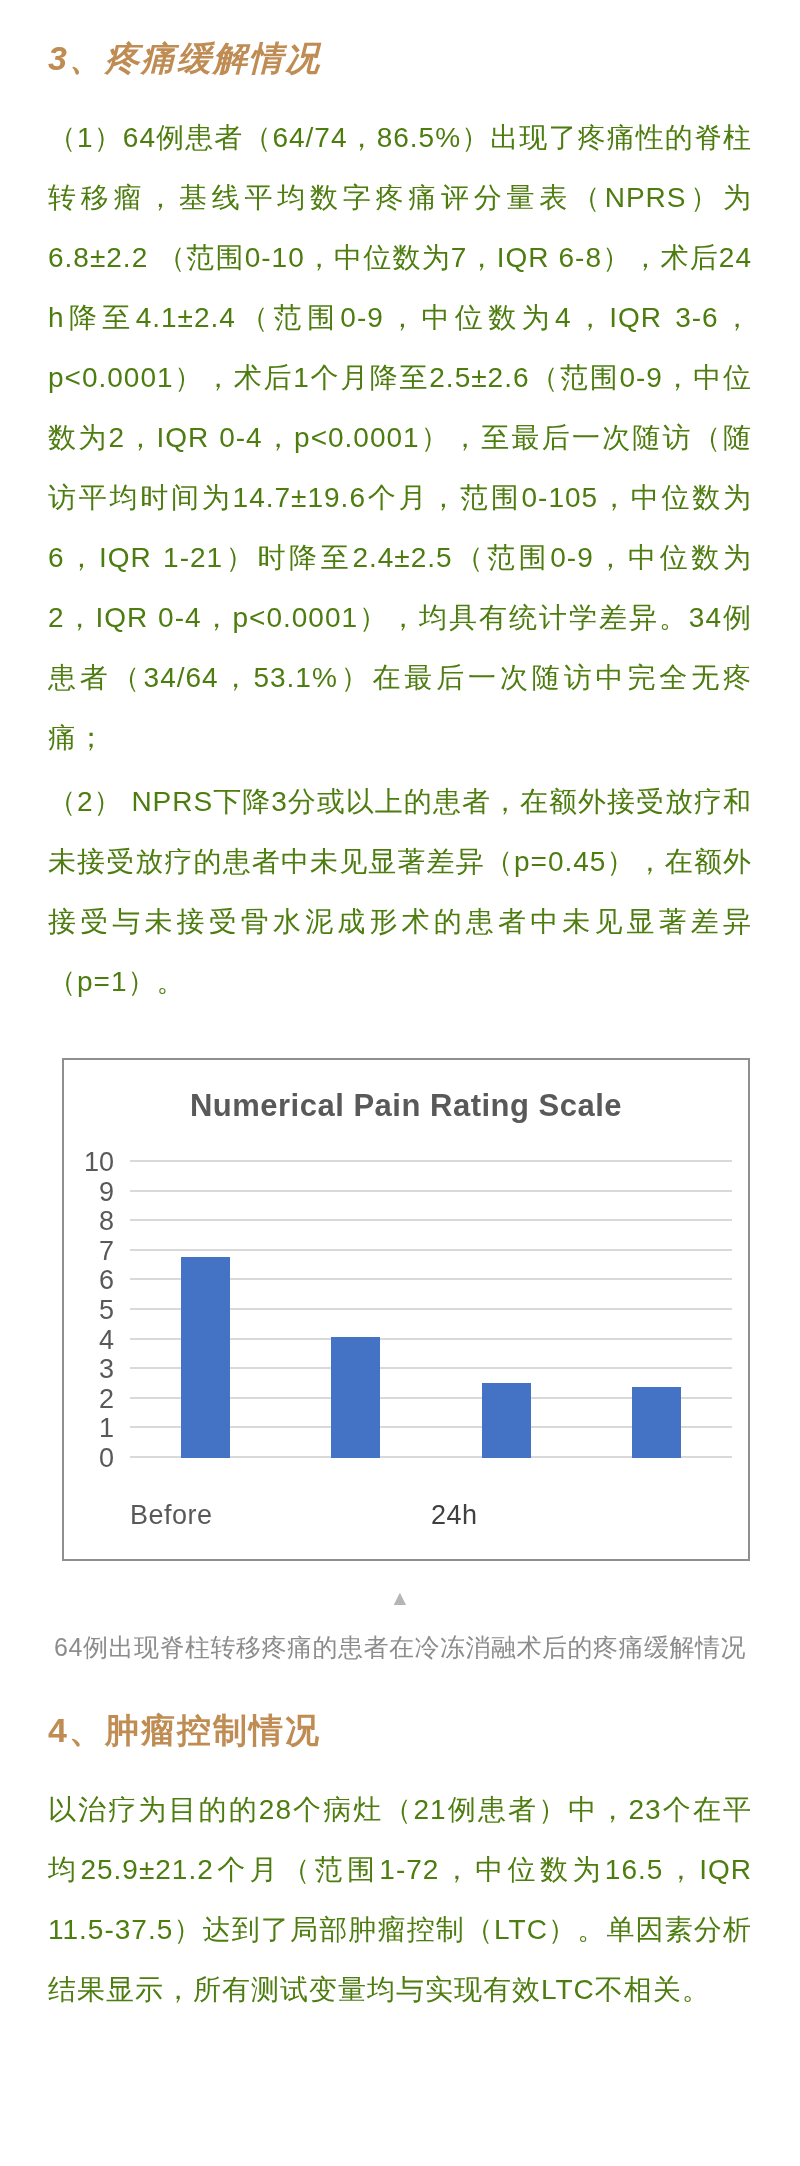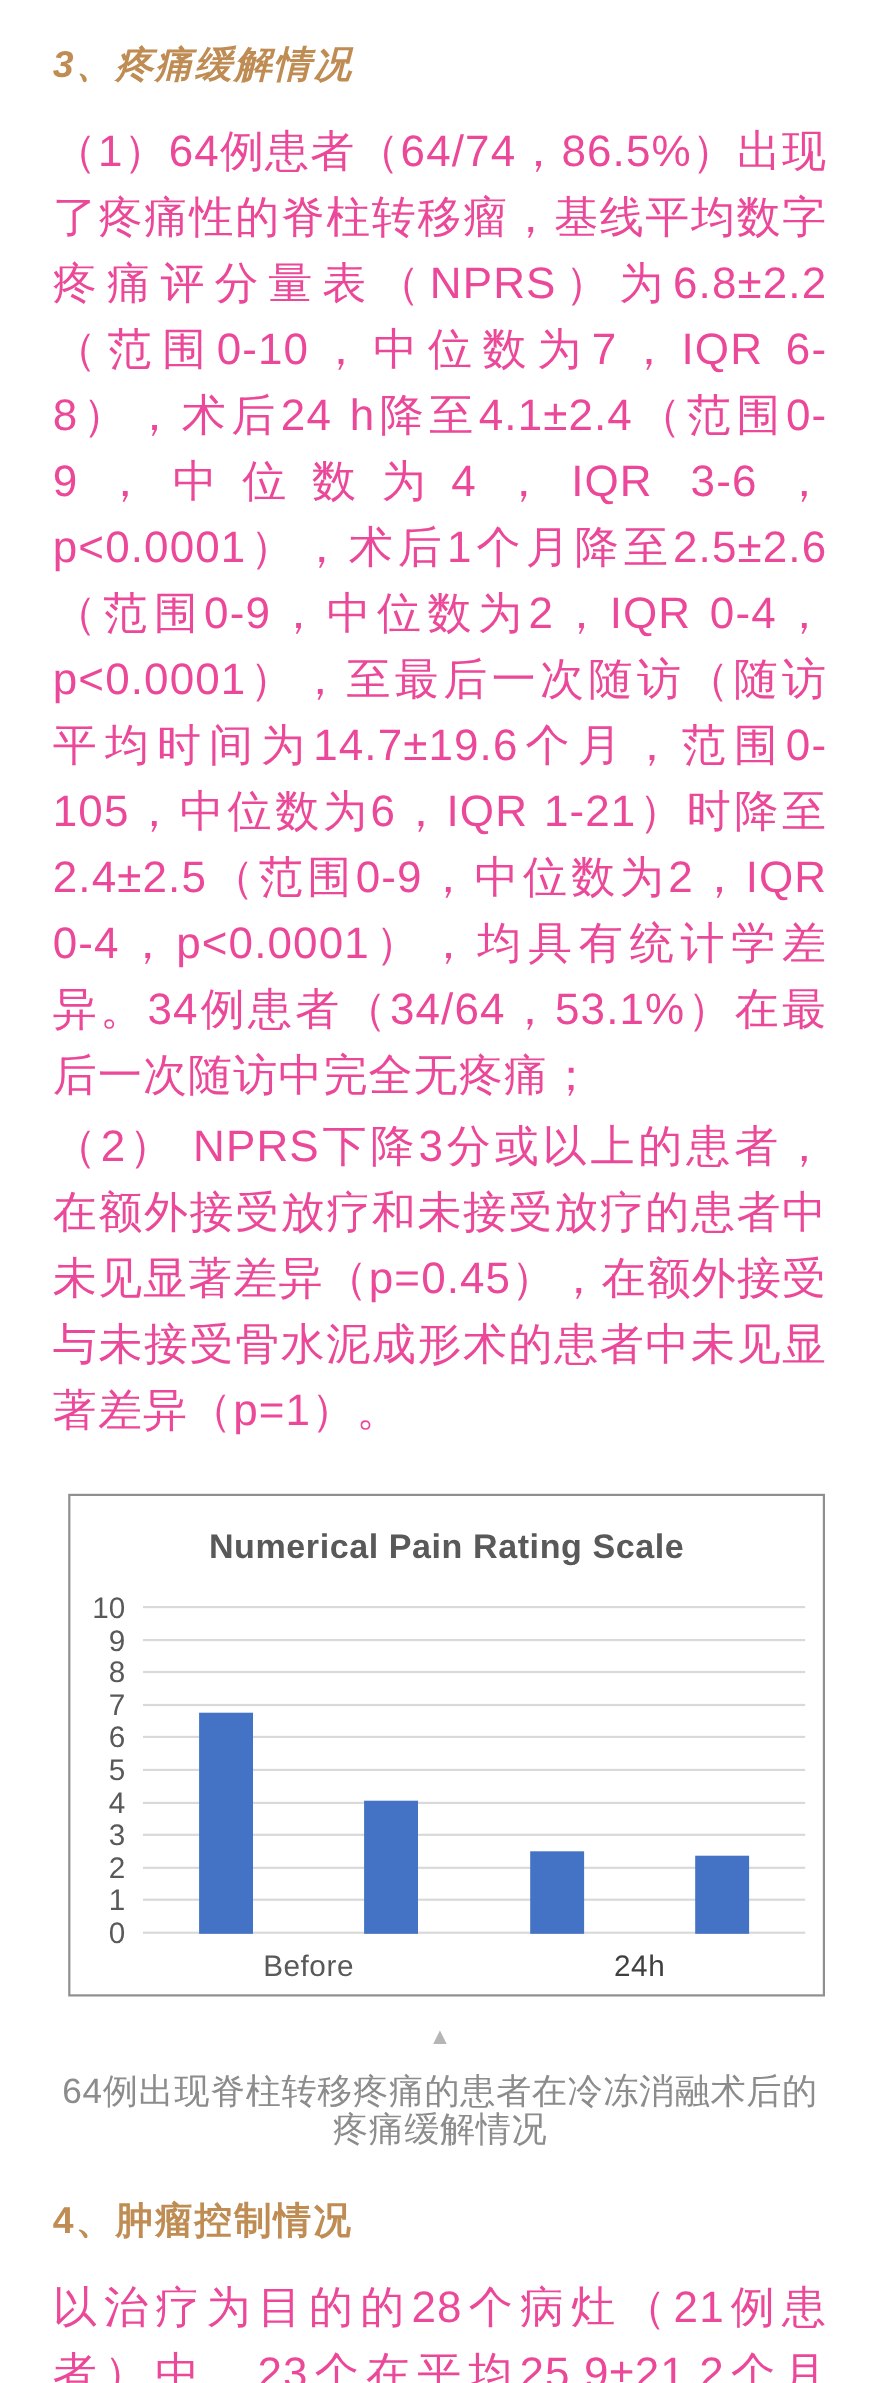--- a/index.html
+++ b/index.html
@@ -7,58 +7,58 @@
     width:800px;min-height:2166px;
     font-family:"Liberation Sans","DejaVu Sans",sans-serif;
     color:#1e1e1e;
   }
   .page{padding:36px 48px 40px 48px;box-sizing:border-box;}
   .section-heading{
     font-size:34px;font-weight:bold;letter-spacing:2px;
     margin:0 0 26px 0;
   }
   .body-para{
-    font-size:40px;line-height:60px;letter-spacing:1px;
-    text-align:justify;margin:0 0 4px 0;color:#ec4899;
+    font-size:28px;line-height:60px;letter-spacing:1px;
+    text-align:justify;margin:0 0 4px 0;color:#4d7c0f;
   }
   
   .chart-frame{
     margin:46px 2px 0 14px;
     background:#ffffff;
     border:2px solid #8f8f8f;
     box-sizing:border-box;
-    padding:26px 10px 10px 10px;
+    padding:26px 10px 28px 10px;
   }
   .chart-title{
     text-align:center;font-size:31px;font-weight:bold;
     letter-spacing:0.5px;margin:2px 0 38px 0;
   }
   .chart-body{display:flex;height:296px;}
   .y-axis{width:56px;position:relative;flex:0 0 56px;}
   .ytick{
     position:absolute;right:16px;transform:translateY(50%);
     font-size:27px;line-height:27px;margin-top:16px;
   }
   .plot{flex:1;position:relative;margin-right:6px;}
   .gridline{
     position:absolute;left:0;right:0;height:2px;
   }
   .slots{position:absolute;left:0;right:0;top:0;bottom:0;display:flex;}
   .slot{flex:1;display:flex;align-items:flex-end;justify-content:center;}
   .bar{width:49px;}
   .x-axis{display:flex;margin:14px 6px 0 56px;}
-  .xtick{flex:1;text-align:center;font-size:27px;letter-spacing:0.5px;}
+  .xtick{flex:1;text-align:left;font-size:27px;letter-spacing:0.5px;margin-top:28px;}
   
   .expand-arrow{
     text-align:center;color:#b5b5b5;font-size:21px;
     margin-top:26px;line-height:21px;
   }
   .figure-caption{
     display:block;text-align:center;color:#8c8c8c;
-    font-size:32px;letter-spacing:0.5px;margin-top:22px;line-height:34px;
+    font-size:25px;letter-spacing:0.5px;margin-top:22px;line-height:34px;
   }
   .section-heading.second{margin-top:44px;}
 </style>
 </head>
 <body>
 
 <div class="page">
 
   <h2 class="section-heading" style="color: rgb(191, 140, 83); font-style: italic;">3、疼痛缓解情况</h2>
 

